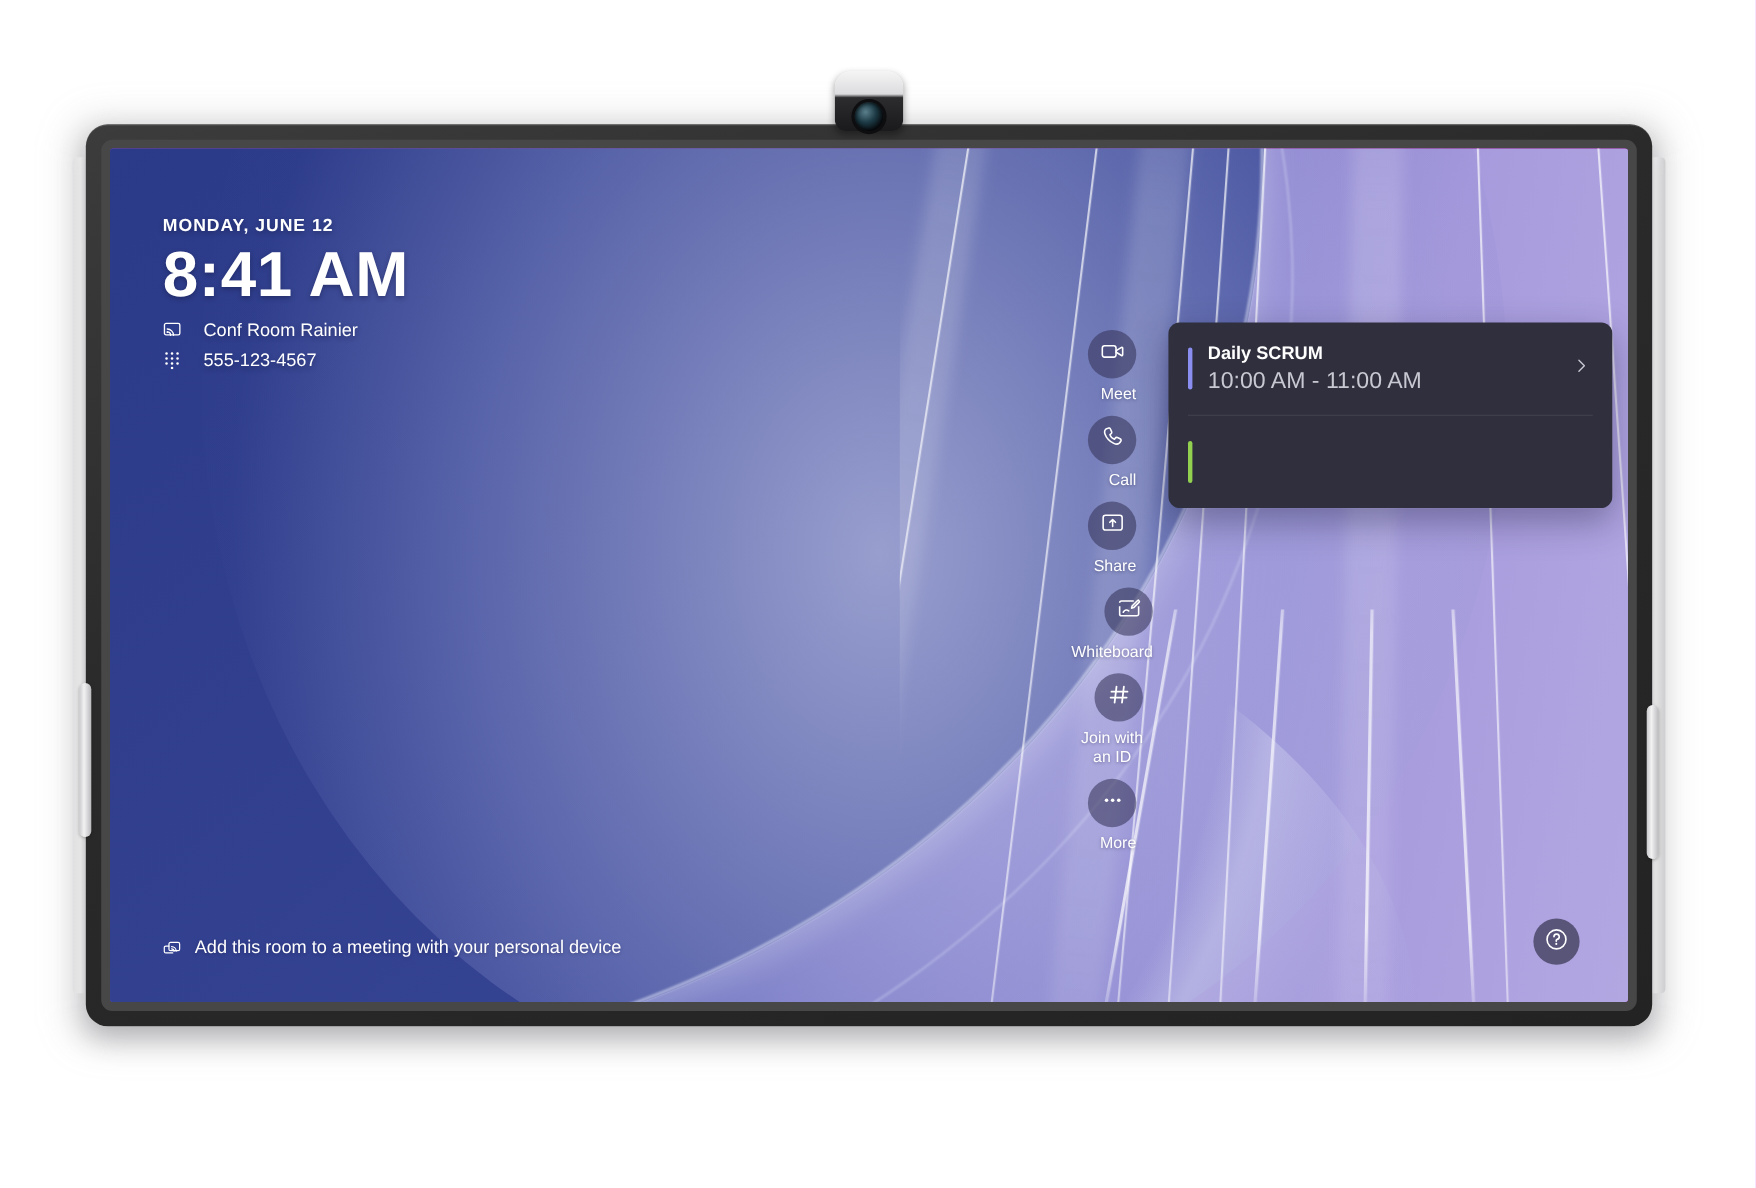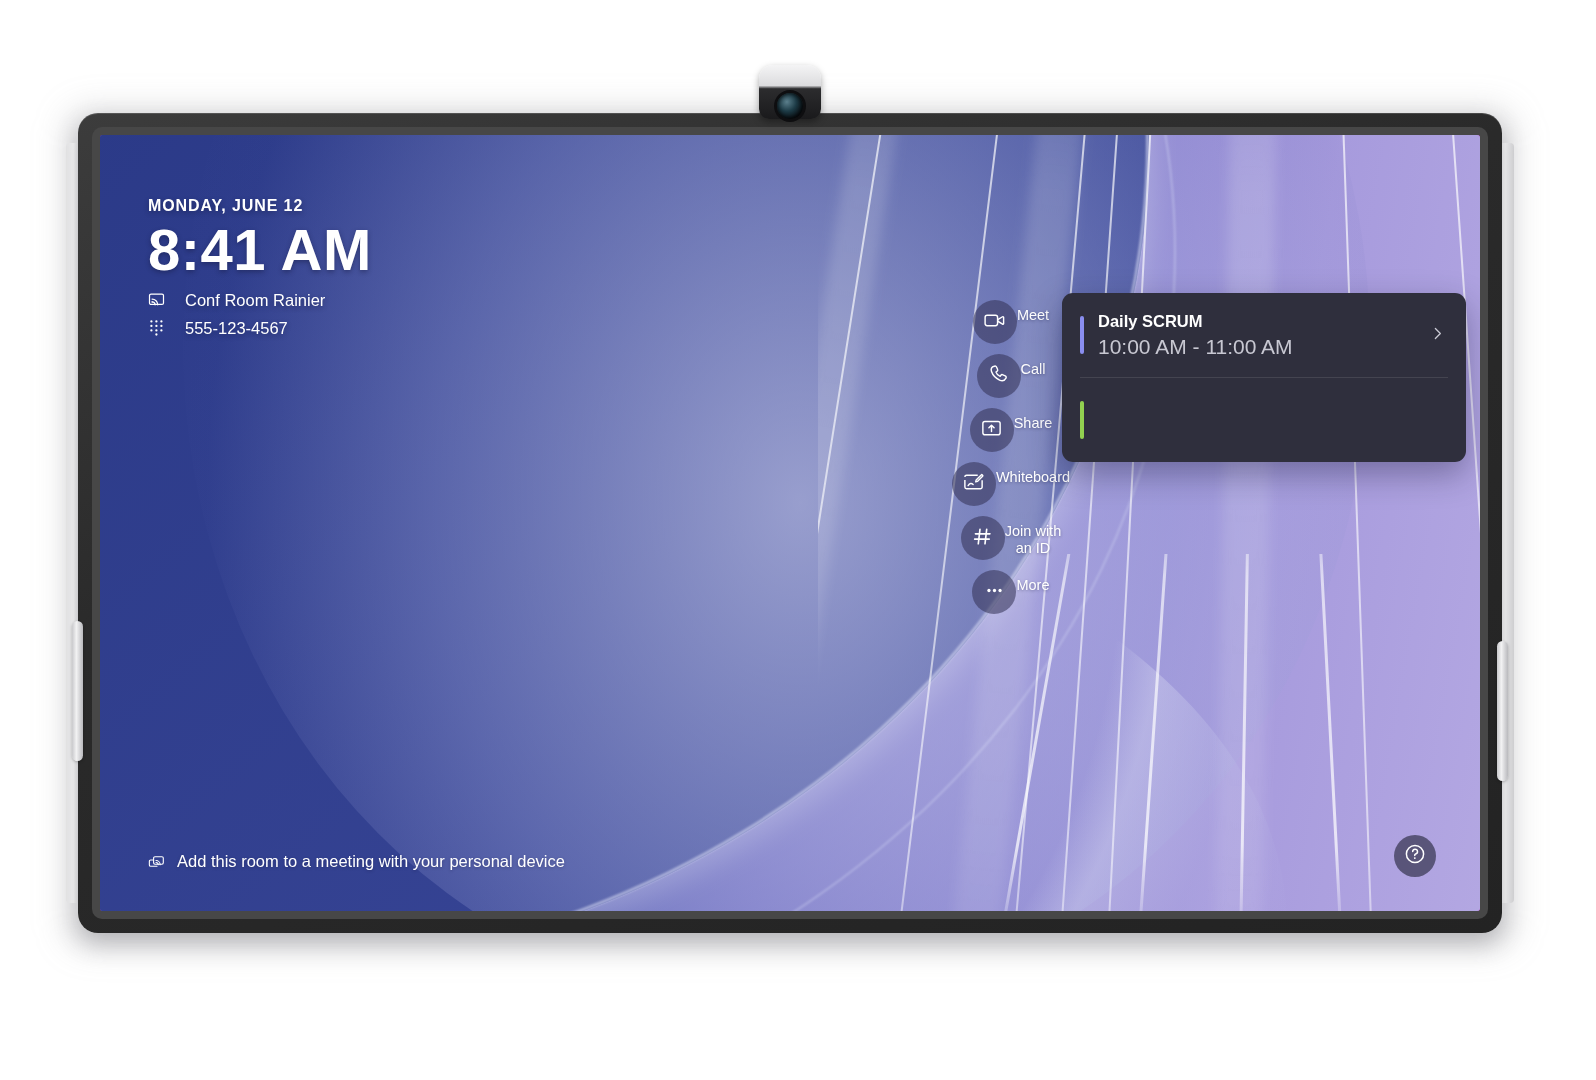--- a/index.html
+++ b/index.html
@@ -276,22 +276,22 @@
     position: absolute;
     left: 855px;
     top: 165px;
     width: 112px;
     display: flex;
     flex-direction: column;
     align-items: center;
   }
   .action {
     display: flex;
-    flex-direction: row;
-    align-items: flex-start;
+    flex-direction: column;
+    align-items: flex-end;
     margin-bottom: 10px;
   }
   .action-circle {
     width: 44px;
     height: 44px;
     border-radius: 50%;
     background: rgba(52,50,86,0.56);
     display: flex;
     align-items: center;
     justify-content: center;

